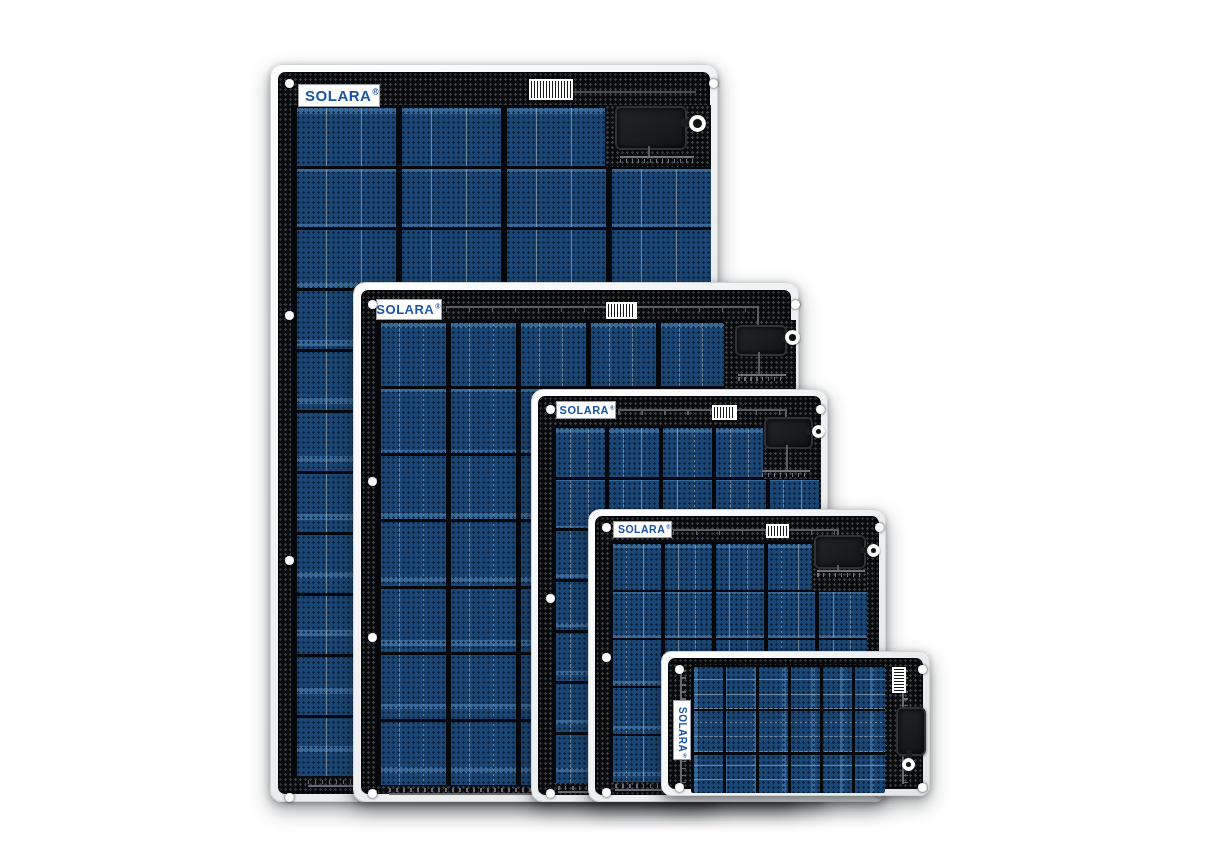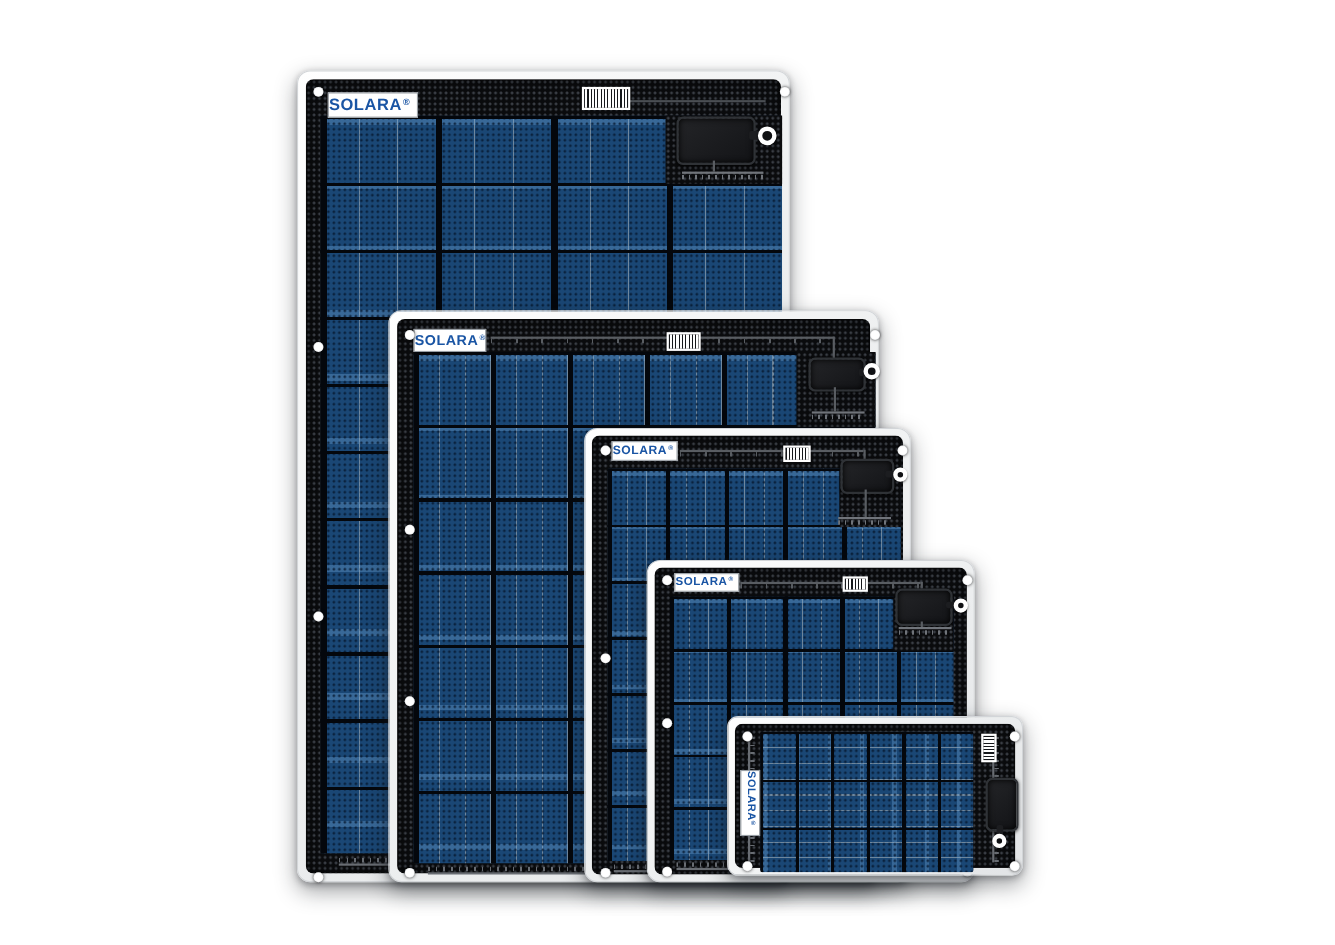--- a/index.html
+++ b/index.html
@@ -56,21 +56,21 @@
   .dropwire{position:absolute;width:2px;background:#595d62;}
   .vbus{position:absolute;width:6px;background:
         linear-gradient(90deg,#686c72 0 0) left/2px 100% no-repeat,
         repeating-linear-gradient(180deg,#686c72 0 1.5px,transparent 1.5px 7px) right/4px 100% no-repeat;}
 
   .eyelet{position:absolute;width:9px;height:9px;border-radius:50%;background:#ffffff;
           box-shadow:0 0 3px rgba(0,0,0,.85),inset 0 0 1px #b8bcc0;}
 
   
   .logo{position:absolute;background:#ffffff;border:1px solid #989ea4;
-        display:flex;align-items:center;justify-content:flex-start;
+        display:flex;align-items:center;justify-content:flex-end;
         color:#1a55a4;font-weight:700;letter-spacing:.5px;line-height:1;}
   .logo sup{font-size:55%;line-height:1;margin-left:1px;transform:translateY(-2px);}
   .logo--v{writing-mode:vertical-rl;flex-direction:row;}
   .logo--v sup{margin-left:0;transform:translateX(2px);}
   .barcode{position:absolute;background:
         repeating-linear-gradient(90deg,#15171a 0 1px,#ffffff 1px 3px);
         border:2px solid #ffffff;box-shadow:0 0 2px rgba(0,0,0,.4);}
   .barcode--v{background:repeating-linear-gradient(180deg,#15171a 0 1px,#ffffff 1px 3px);}
 
   

